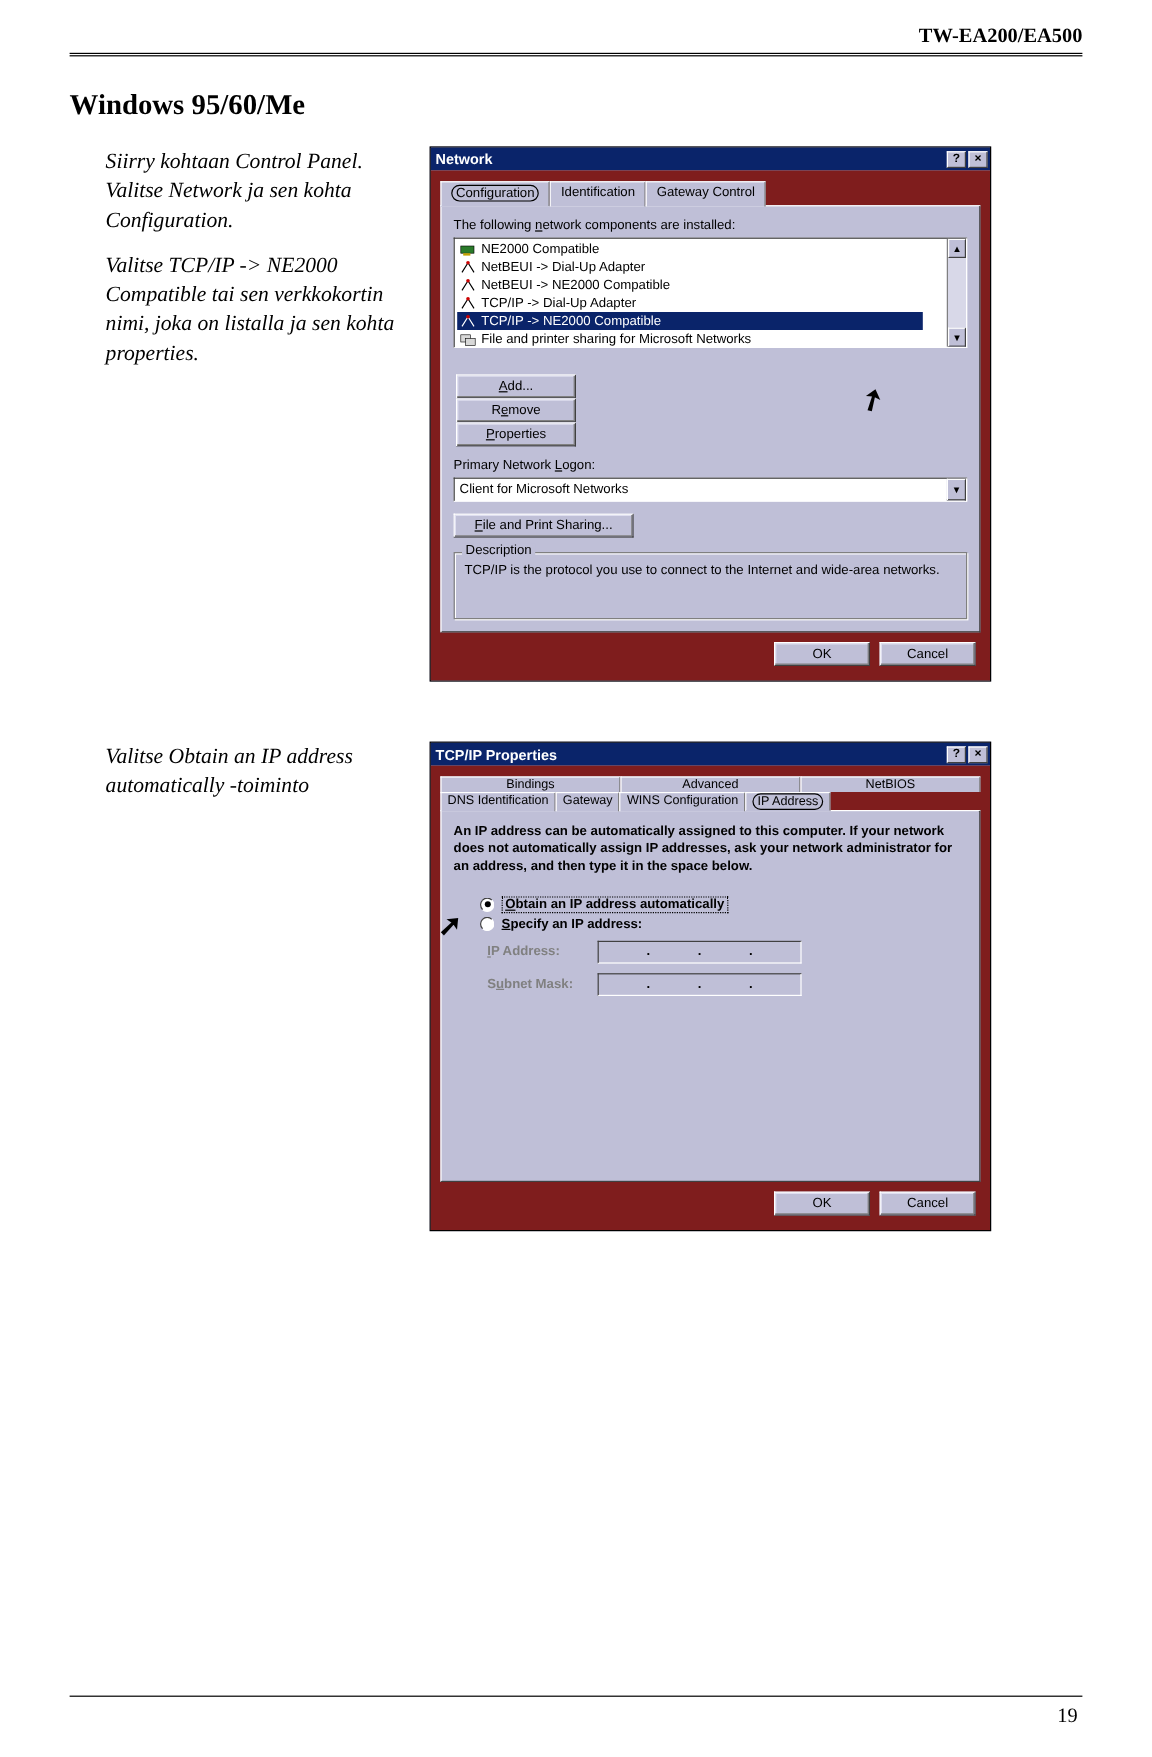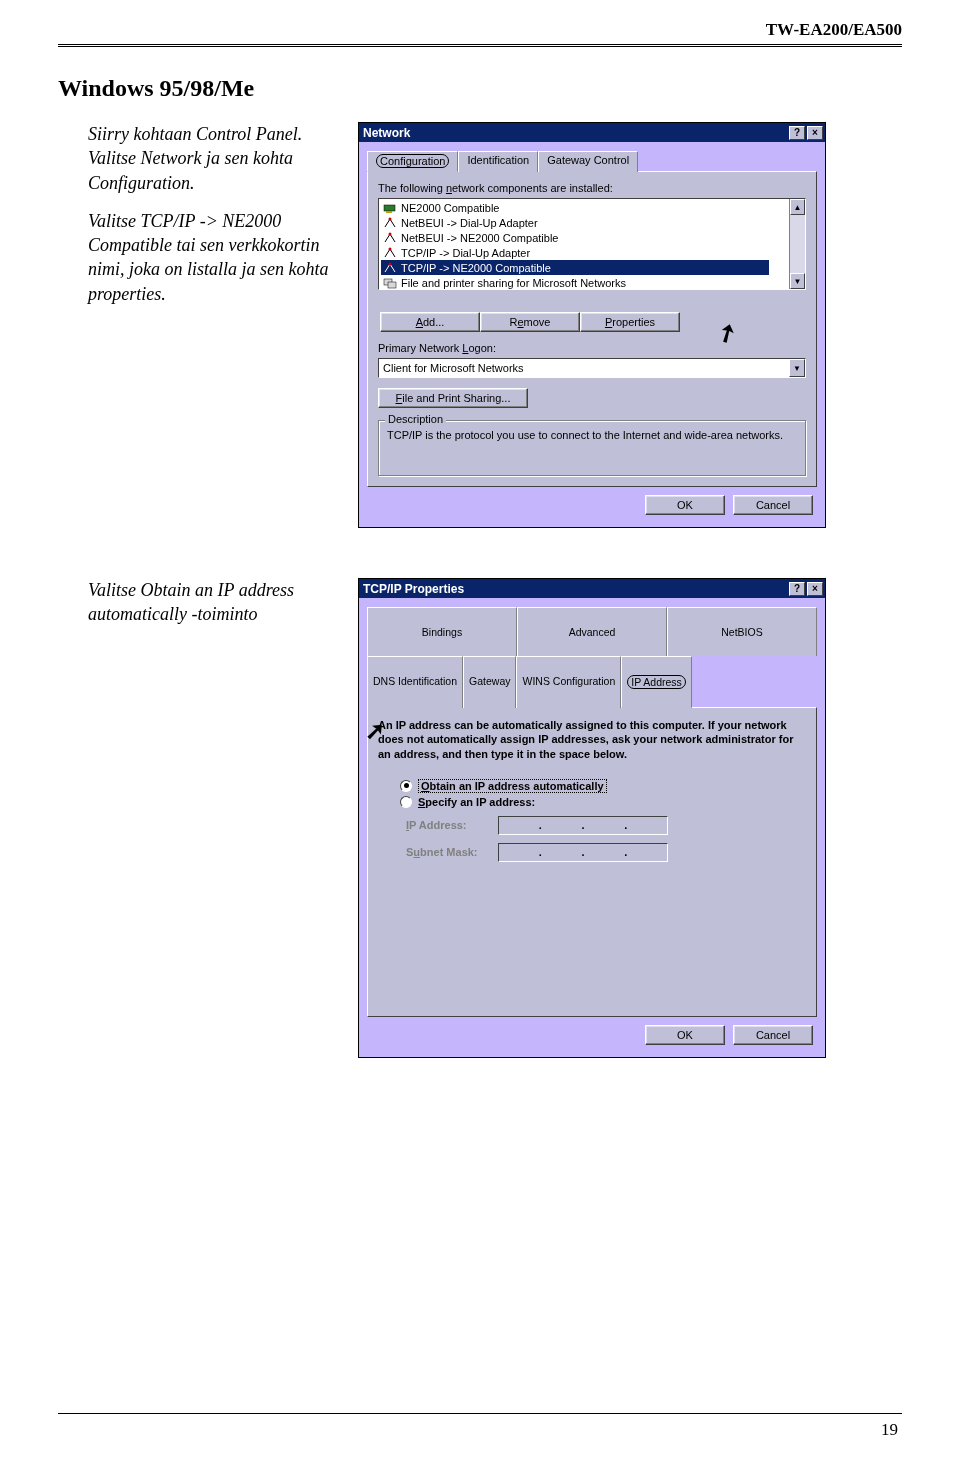--- a/index.html
+++ b/index.html
@@ -71,21 +71,21 @@
     background: #bfbfd7;
     border-top: 1px solid #fff; border-left: 1px solid #fff;
     border-right: 1px solid #404040; border-bottom: 1px solid #404040;
     margin-left: 2px;
     display: flex; align-items: center; justify-content: center;
     font-family: Arial, sans-serif; font-size: 10px; font-weight: bold; color: #000;
     line-height: 1;
   }
   .body95 {
     padding: 8px;
-    background: #c4b5fd;
+    background: #7f1d1d;
   }
   .tabs { display: flex; position: relative; top: 1px; }
   .tab {
     border-top: 1px solid #fff; border-left: 1px solid #fff; border-right: 1px solid #808080;
     background: #bfbfd7;
     padding: 2px 8px 3px 8px;
     margin-right: 0px;
     font-size: 11px;
     position: relative;
   }
@@ -117,21 +117,21 @@
     border-left: 1px solid #808080;
     display: flex; flex-direction: column;
   }
   .sbtn {
     height: 16px; background:#bfbfd7;
     border-top:1px solid #fff; border-left:1px solid #fff;
     border-right:1px solid #404040; border-bottom:1px solid #404040;
     display:flex; align-items:center; justify-content:center; font-size:8px;
   }
   .strack { flex:1; }
-  .btnrow { display: flex; justify-content: flex-start; padding: 22px 2px 4px 2px; }
+  .btnrow { display: flex; justify-content: center; padding: 22px 2px 4px 2px; flex-direction: column; }
   .btn95 {
     background:#bfbfd7;
     border-top:1px solid #fff; border-left:1px solid #fff;
     border-right:1px solid #404040; border-bottom:1px solid #404040;
     padding: 3px 0; width: 100px; text-align:center; font-size:11px;
     box-shadow: inset -1px -1px 0 #808080, inset 1px 1px 0 #dfdff0;
   }
   .btn95.sm { width: 80px; }
   .dropdown95 {
     display:flex; background:#fff;
@@ -173,33 +173,33 @@
     color:#000; font-size:11px;
   }
   .ipbox span { color:#000; }
   .underline-acc { text-decoration: underline; }
   .footer-rule {
     position:absolute; bottom: 50px; left:58px; right:58px;
     border-top: 1px solid #000;
   }
   .pagenum { position:absolute; bottom: 24px; right: 62px; font-size:17px; }
   .annot-circle { border:1px solid #000; border-radius: 10px; padding:0 3px; display:inline-block; }
-  .small-tab { padding: 18px 5px; font-size: 10.5px; }
+  .small-tab { padding: 0 5px; font-size: 10.5px; }
 
   
   .ic-card svg, .ic-proto svg, .ic-share svg { width:14px; height:12px; }
 </style>
 </head>
 <body>
 
 <div class="page">
   <div class="header-bar">TW-EA200/EA500</div>
   <div class="double-rule"></div>
 
-  <div class="section-title">Windows 95/98/Me</div>
+  <div class="section-title">Windows 95/60/Me</div>
 
   <div class="row">
     <div class="instr">
       <p>Siirry kohtaan Control Panel. Valitse Network ja sen kohta Configuration.</p>
       <p>Valitse TCP/IP -&gt; NE2000 Compatible tai sen verkkokortin nimi, joka on listalla ja sen kohta properties.</p>
     </div>
     <div class="dialog-wrap">
       <div class="win win-outer" style="position:relative;">
         <div class="titlebar">
           <span>Network</span>

